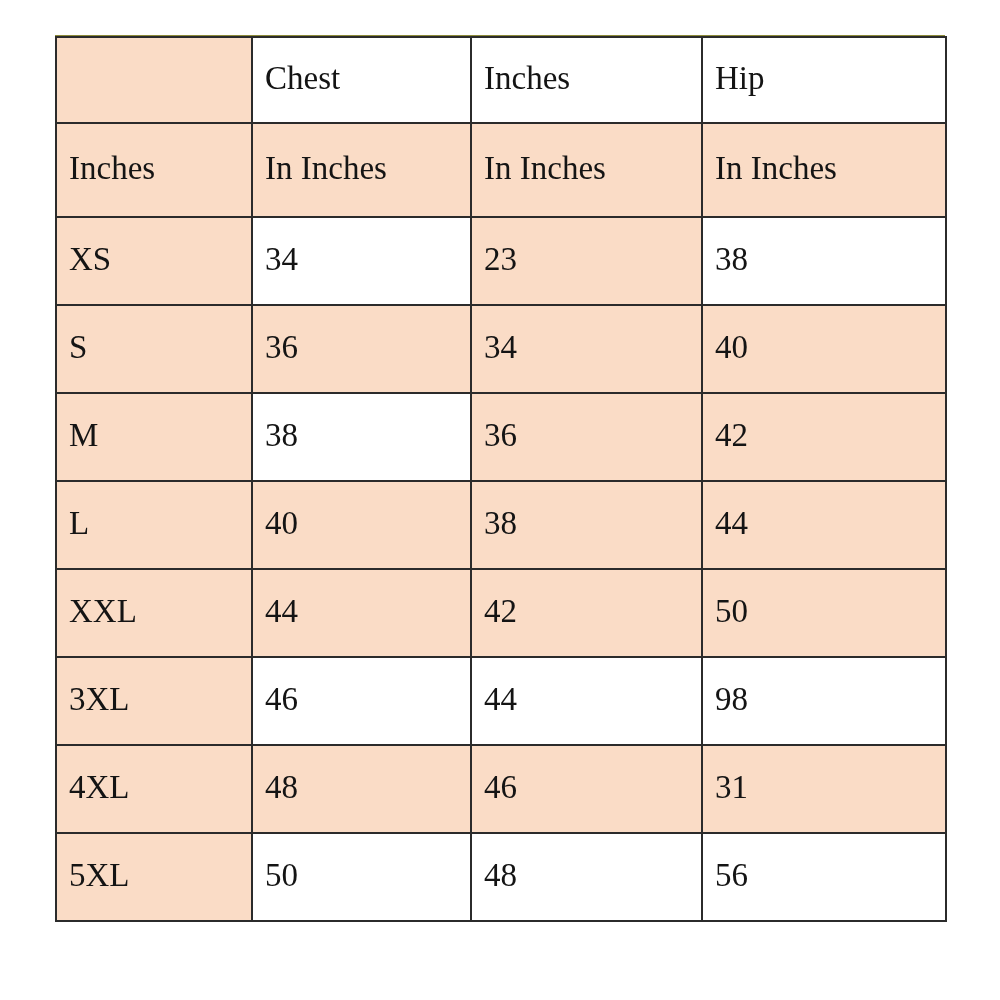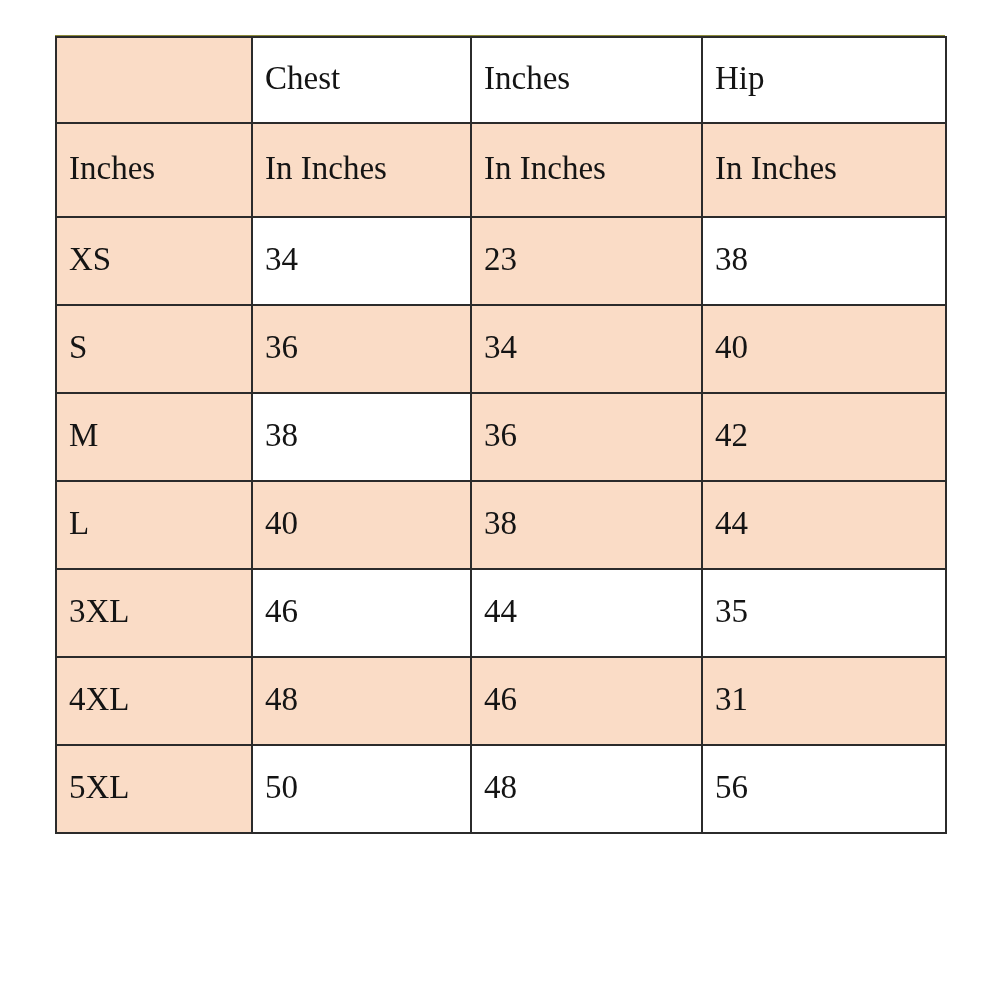--- a/index.html
+++ b/index.html
@@ -133,26 +133,32 @@
         </tr>
 
         <tr class="body">
           <td class="tint">L</td>
           <td class="tint">40</td>
           <td class="tint">38</td>
           <td class="tint">44</td>
         </tr>
 
 
+        <tr class="body">
+          <td class="tint">XXL</td>
+          <td class="tint">44</td>
+          <td class="tint">42</td>
+          <td class="tint">50</td>
+        </tr>
 
         <tr class="body">
           <td class="tint">3XL</td>
           <td class="white">46</td>
           <td class="white">44</td>
-          <td class="white">35</td>
+          <td class="white">98</td>
         </tr>
 
         <tr class="body">
           <td class="tint">4XL</td>
           <td class="tint">48</td>
           <td class="tint">46</td>
           <td class="tint">31</td>
         </tr>
 
         <tr class="body">

